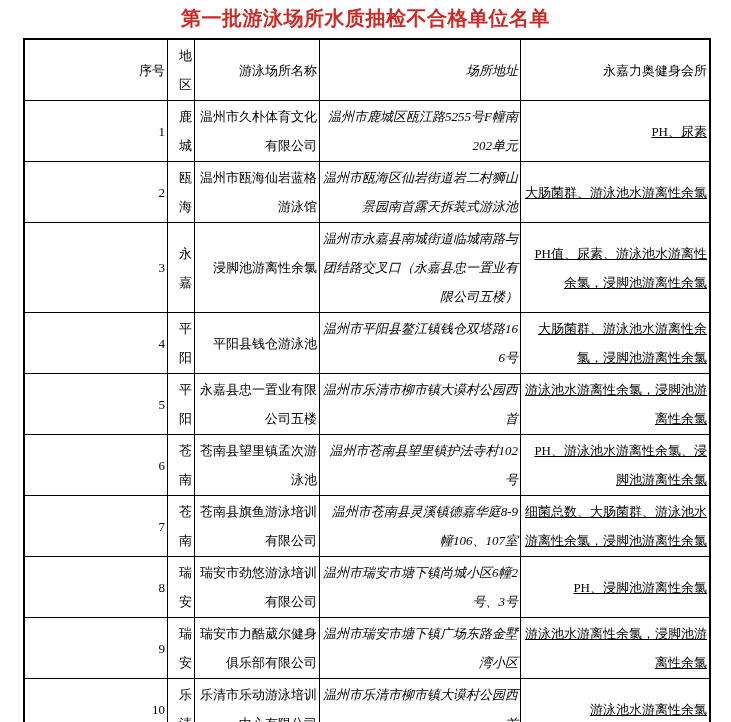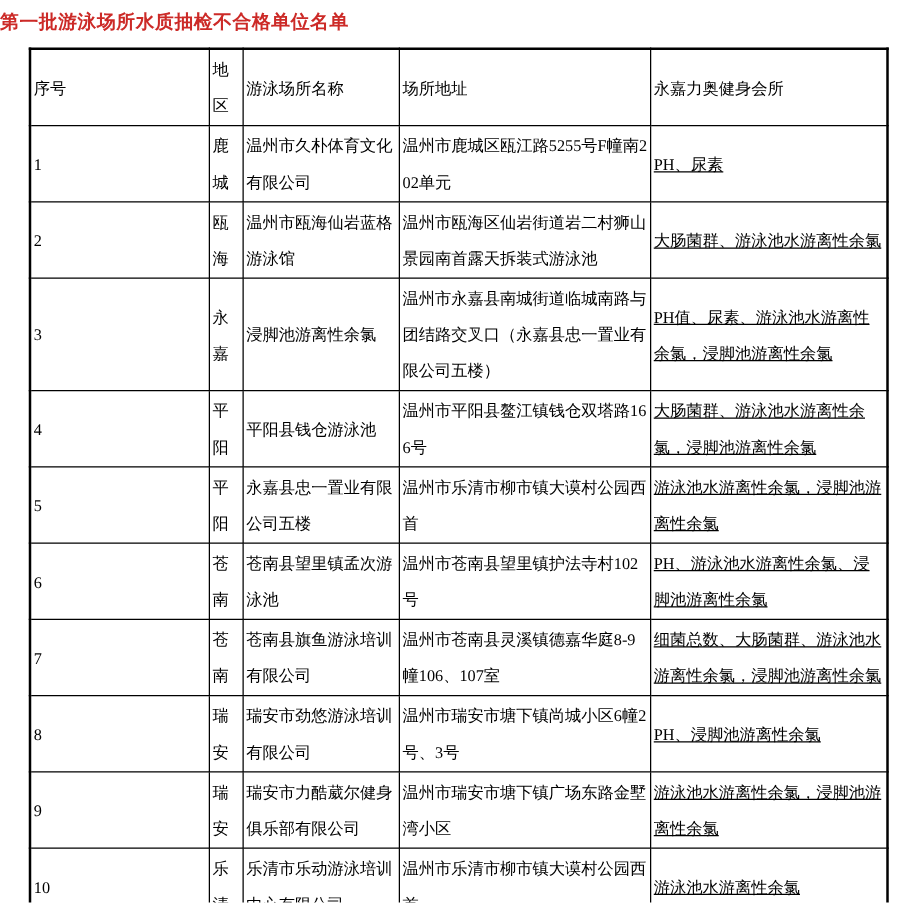--- a/index.html
+++ b/index.html
@@ -9,48 +9,49 @@
   }
   body {
     width: 731px;
     height: 722px;
     overflow: hidden;
     font-family: "Liberation Serif", "DejaVu Serif", serif;
     color: #000000;
   }
   .page-title {
     margin: 7px 0 9px 0;
-    font-size: 15px;
+    text-align: center;
+    font-size: 20px;
     font-weight: bold;
     line-height: 22px;
     letter-spacing: 0.5px;
   }
   table.report {
     border-collapse: collapse;
     table-layout: fixed;
     margin-left: 23px;
     width: 678px;
     border: 2px solid #000000;
     font-size: 13px;
   }
   table.report th,
   table.report td {
     border: 1px solid #000000;
     line-height: 29px;
     padding: 1px 2px;
     vertical-align: middle;
     font-weight: normal;
-    text-align: left;
+    text-align: right;
     overflow: hidden;
   }
   
   .c-no         { width: 138px; }
   .c-region     { width: 22px;  }
   .c-name       { width: 120px; }
-  .c-address    { width: 196px; }
+  .c-address    { width: 196px; font-style: italic; }
   .c-indicators { width: 184px; }
   
   td.c-name    { text-align: left; word-break: normal; }
   td.c-address { text-align: left; word-break: break-all; }
   td.c-region  { word-break: break-all; padding: 1px 0; }
   td.c-indicators { word-break: normal; padding: 1px 3px; text-decoration: underline; }
   th { word-break: break-all; }
 </style>
 </head>
 <body>

